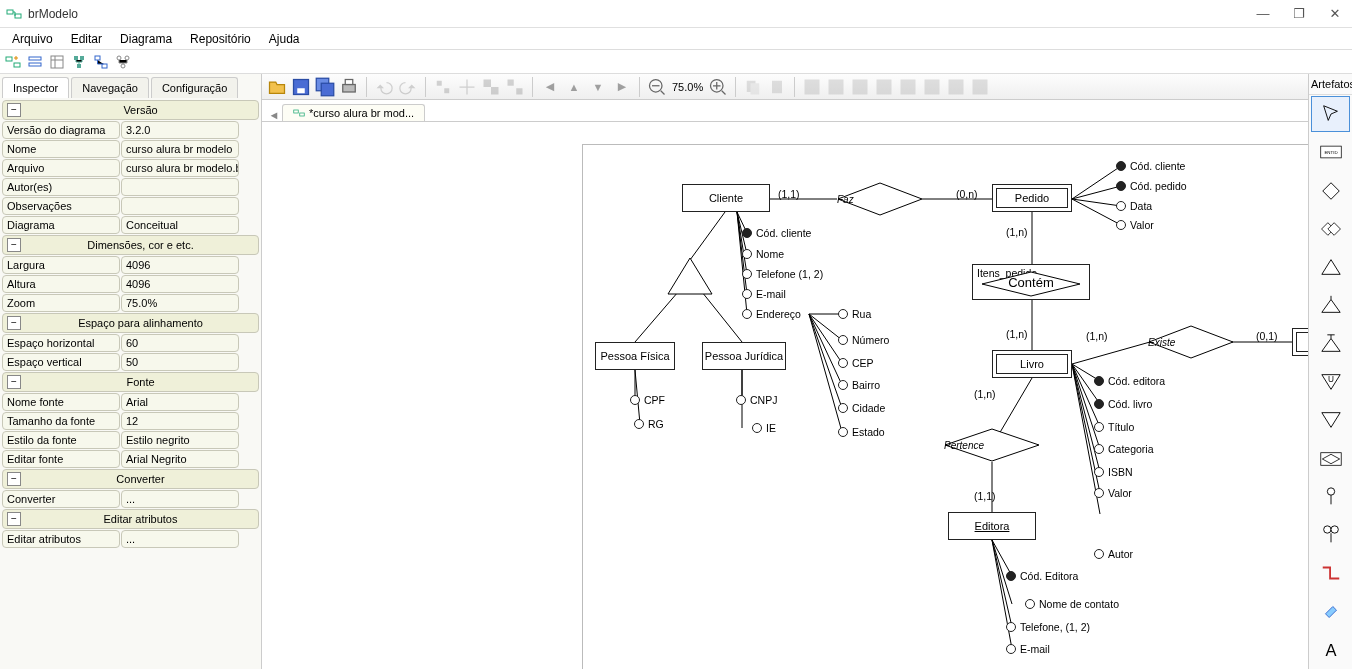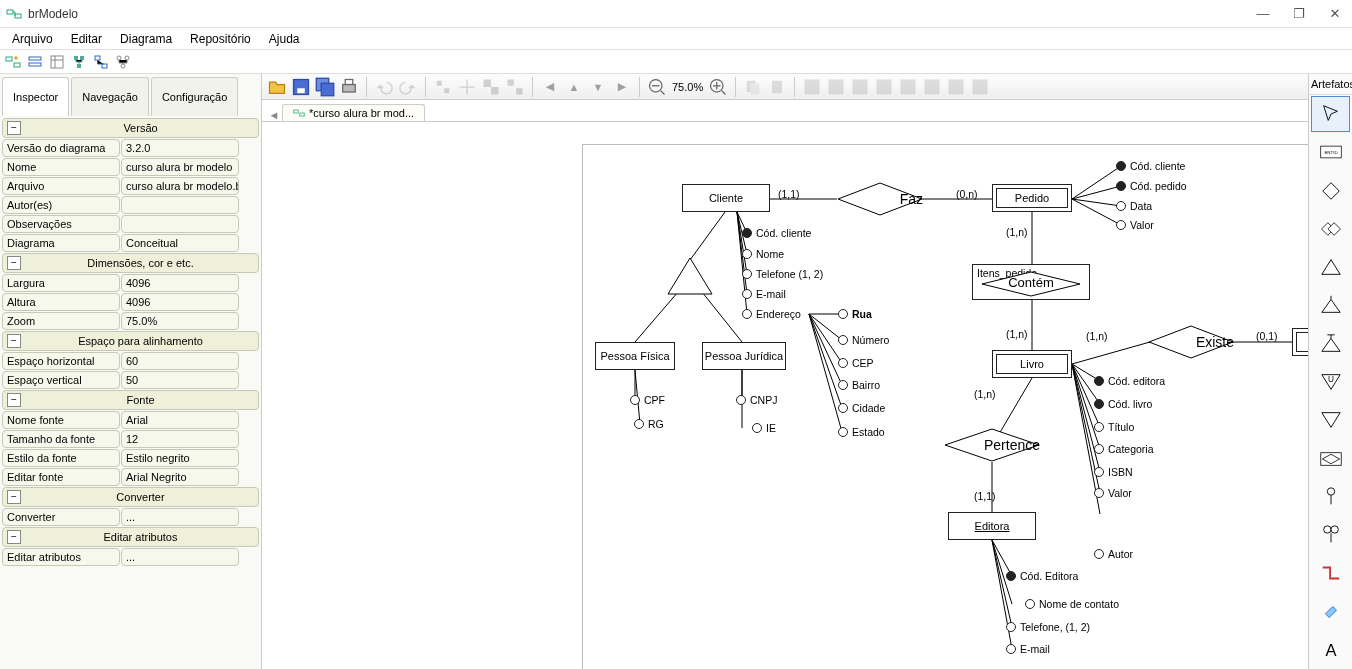--- a/index.html
+++ b/index.html
@@ -19,21 +19,21 @@
   
   
   .left-toolbar { height: 24px; display: flex; align-items: center; padding: 2px 4px; gap: 4px; border-bottom: 1px solid #ddd; }
   .left-toolbar .tb-ico { width: 18px; height: 18px; display: flex; align-items: center; justify-content: center; }
   .left-toolbar .tb-ico svg { width: 16px; height: 16px; }
   
   
   .main-row { display: flex; height: calc(669px - 28px - 22px - 24px); }
   .sidebar { width: 262px; border-right: 1px solid #ccc; background: #f9f9f5; display: flex; flex-direction: column; }
   .sidebar-tabs { display: flex; padding: 3px 2px 0 2px; gap: 2px; }
-  .sidebar-tabs .tab { padding: 13px 10px; border: 1px solid #ccc; border-bottom: none; background: #f2f2ec; font-size: 11px; border-radius: 3px 3px 0 0; }
+  .sidebar-tabs .tab { padding: 4px 10px; border: 1px solid #ccc; border-bottom: none; background: #f2f2ec; font-size: 11px; border-radius: 3px 3px 0 0; }
   .sidebar-tabs .tab.active { background: #fff; font-weight: normal; }
   
   .inspector { flex: 1; overflow-y: auto; padding: 2px; display: flex; flex-direction: column; gap: 1px; }
   .insp-header { background: #eff0d9; border: 1px solid #c8c8b8; border-radius: 4px; padding: 2px 4px; display: flex; align-items: center; }
   .insp-header .toggle { width: 14px; height: 14px; border: 1px solid #888; background: #fff; margin-right: 6px; display: flex; align-items: center; justify-content: center; font-size: 10px; line-height: 1; }
   .insp-header .lbl { flex: 1; text-align: center; }
   .insp-row { display: flex; }
   .insp-row .k, .insp-row .v { border: 1px solid #c8c8b8; border-radius: 4px; padding: 2px 4px; background: #f7f8ec; font-size: 11px; overflow: hidden; white-space: nowrap; }
   .insp-row .k { width: 118px; }
   .insp-row .v { width: 118px; margin-left: 1px; }
@@ -57,21 +57,21 @@
   .entity { position: absolute; border: 1px solid #222; background: #fff; display:flex; align-items:center; justify-content:center; font-size: 11px; }
   .entity.strong { box-shadow: inset 0 0 0 3px #fff, inset 0 0 0 4px #222; }
   
   .attr { position: absolute; display: flex; align-items: center; font-size: 10.5px; }
   .attr .dot { width: 10px; height: 10px; border: 1px solid #222; border-radius: 50%; background: #fff; margin-right: 4px; flex-shrink: 0; }
   .attr .dot.fill { background: #222; }
   
   .card { position: absolute; font-size: 10.5px; background: transparent; }
   
   
-  .rel { position: absolute; display:flex; align-items:center; justify-content:flex-end; font-size:14px; }
+  .rel { position: absolute; display:flex; align-items:center; justify-content:flex-start; font-size:10px;font-style:italic; }
   .rel svg { position:absolute; inset:0; }
   .rel span { position: relative; z-index: 1; }
   
   .assoc-entity { position:absolute; border:1px solid #222; background:#fff; }
   .assoc-entity .albl { position:absolute; left:4px; top:2px; font-size:10.5px; }
   .assoc-entity .dlbl { position:absolute; inset:0; display:flex; align-items:center; justify-content:center; font-size:13px; }
   
   
   .toolbox { width: 44px; border-left: 1px solid #ccc; background: #fafafa; display:flex; flex-direction:column; }
   .toolbox .tbx-title { font-size: 11px; padding: 4px 2px; border-bottom: 1px solid #ddd; text-align:center; }
@@ -546,21 +546,21 @@
           <span>Telefone (1, 2)</span>
         </div>
       <div class="attr" style="left:480px; top:166px;">
           <span class="dot"></span>
           <span>E-mail</span>
         </div>
       <div class="attr" style="left:480px; top:186px;">
           <span class="dot"></span>
           <span>Endereço</span>
         </div>
-      <div class="attr" style="left:576px; top:186px;font-weight:bold;">
+      <div class="attr" style="left:576px; top:186px;">
           <span class="dot"></span>
           <span>Rua</span>
         </div>
       <div class="attr" style="left:576px; top:212px;">
           <span class="dot"></span>
           <span>Número</span>
         </div>
       <div class="attr" style="left:576px; top:235px;">
           <span class="dot"></span>
           <span>CEP</span>

